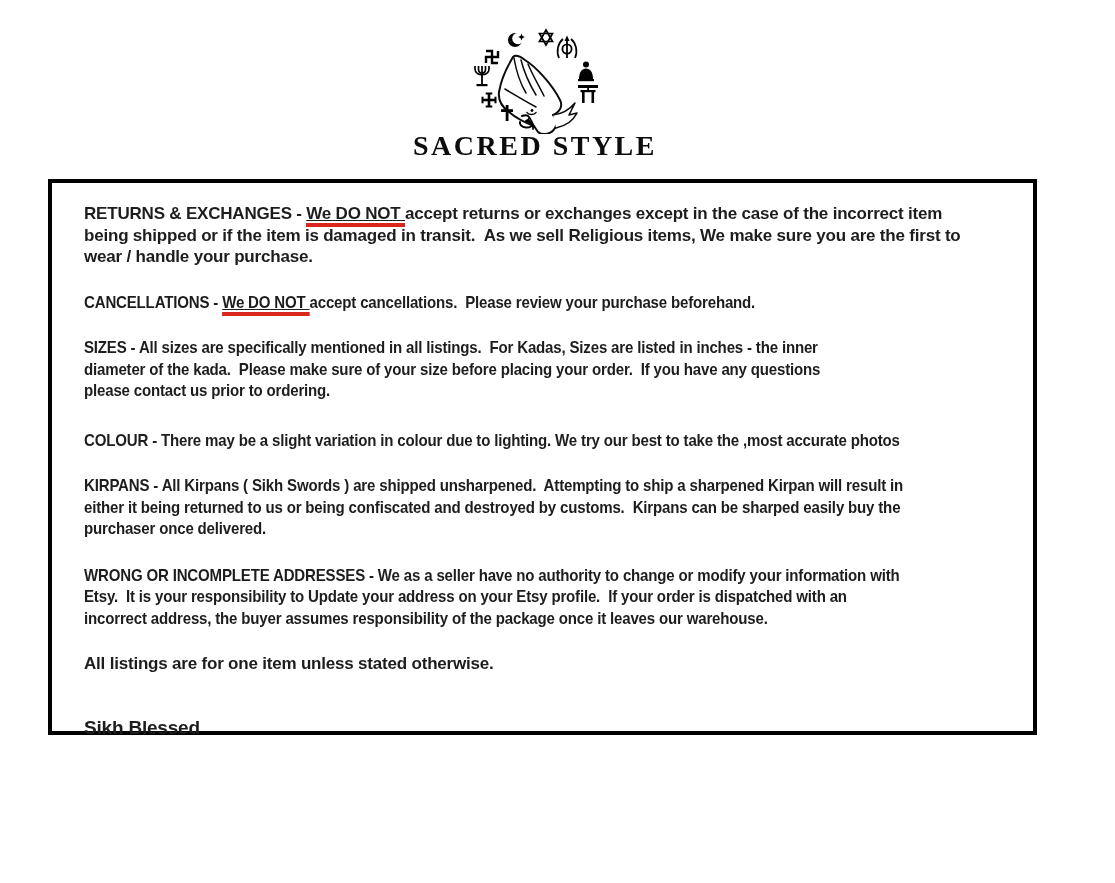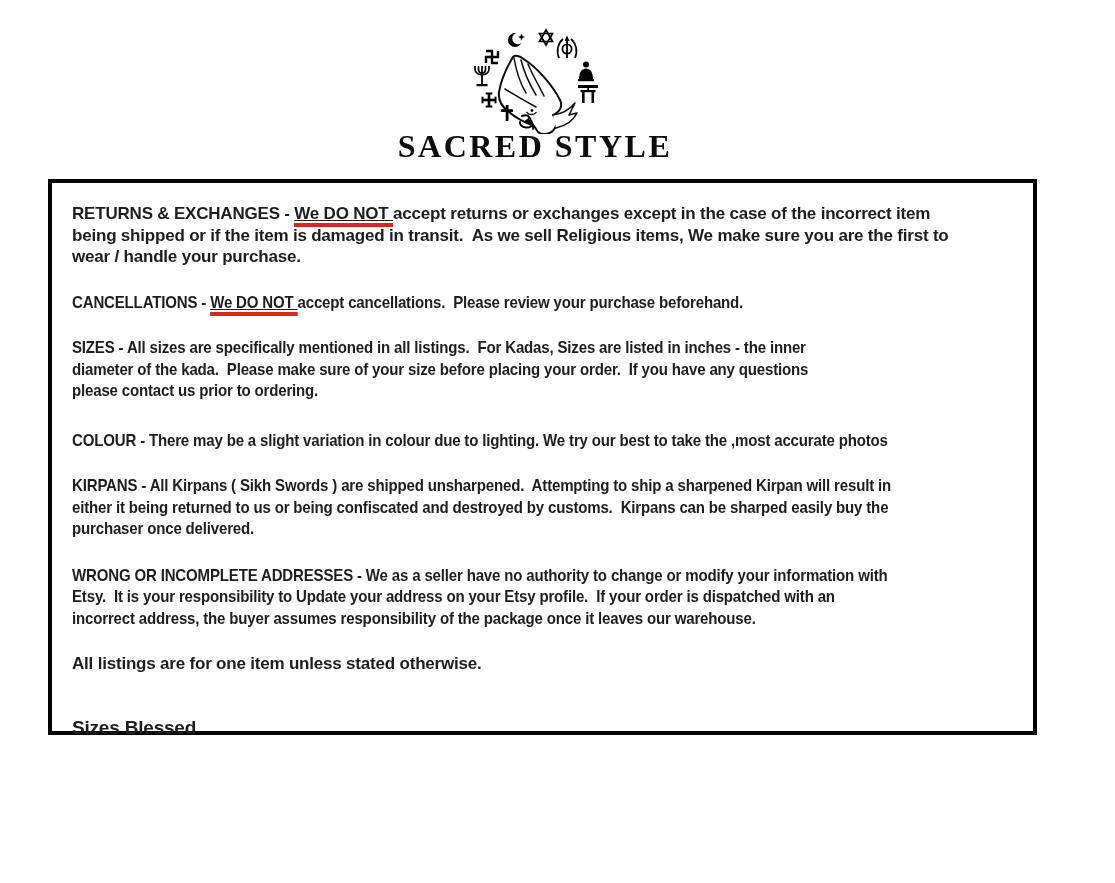--- a/index.html
+++ b/index.html
@@ -3,25 +3,25 @@
 <meta charset="utf-8">
 <style>
   html,body{margin:0;padding:0;background:#ffffff;}
   .page{position:relative;width:1115px;height:883px;background:#ffffff;overflow:hidden;
         font-family:"Liberation Sans","DejaVu Sans",sans-serif;}
 
   
   .logo-wrap{position:absolute;top:22px;left:435px;width:200px;height:112px;}
   .brand-title{position:absolute;top:131px;left:0;width:1070px;text-align:center;
        font-family:"Liberation Serif","DejaVu Serif",serif;font-weight:600;
-       font-size:32px;line-height:30px;letter-spacing:2.5px;color:#0c0c0c;}
+       font-size:28px;line-height:30px;letter-spacing:2.5px;color:#0c0c0c;}
 
   
   .policy-box{position:absolute;left:48px;top:179px;width:989px;height:556px;
-       border:4px solid #000;box-sizing:border-box;padding:20px 18px 0 20px;background:#fff;}
+       border:4px solid #000;box-sizing:border-box;padding:20px 18px 0 32px;background:#fff;}
   .para{margin:0 0 24px 0;font-weight:bold;font-size:17px;line-height:21.5px;
        letter-spacing:-0.2px;color:#1d1d1d;white-space:pre-wrap;}
   .narrow{width:113%;transform:scaleX(0.885);transform-origin:left top;}
   .mb-sizes{margin-bottom:28px;}
   .mb-kirpans{margin-bottom:25px;}
   .mb-all{margin-bottom:41px;}
   .donot{text-decoration:underline;border-bottom:4px solid #d9261f;padding-bottom:0px;}
   .signoff{font-size:19px;line-height:24px;margin:0;}
 </style>
 </head>
@@ -130,16 +130,16 @@
     <p class="para narrow mb-kirpans"><span>KIRPANS - </span><span>All Kirpans ( Sikh Swords ) are shipped unsharpened.  Attempting to ship a sharpened Kirpan will result in
 either it being returned to us or being confiscated and destroyed by customs.  Kirpans can be sharped easily buy the
 purchaser once delivered.</span></p>
 
     <p class="para narrow"><span>WRONG OR INCOMPLETE ADDRESSES - </span><span>We as a seller have no authority to change or modify your information with
 Etsy.  It is your responsibility to Update your address on your Etsy profile.  If your order is dispatched with an
 incorrect address, the buyer assumes responsibility of the package once it leaves our warehouse.</span></p>
 
     <p class="para mb-all">All listings are for one item unless stated otherwise.</p>
 
-    <p class="para signoff">Sizes Blessed</p>
+    <p class="para signoff">Sikh Blessed</p>
 
   </div>
 </div>
 
 </body></html>

